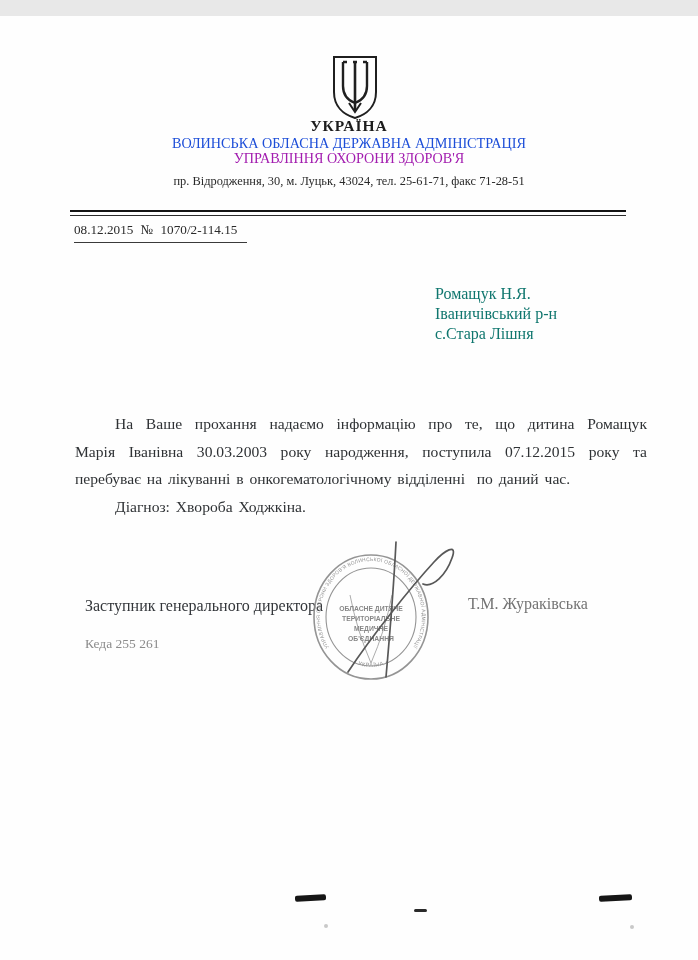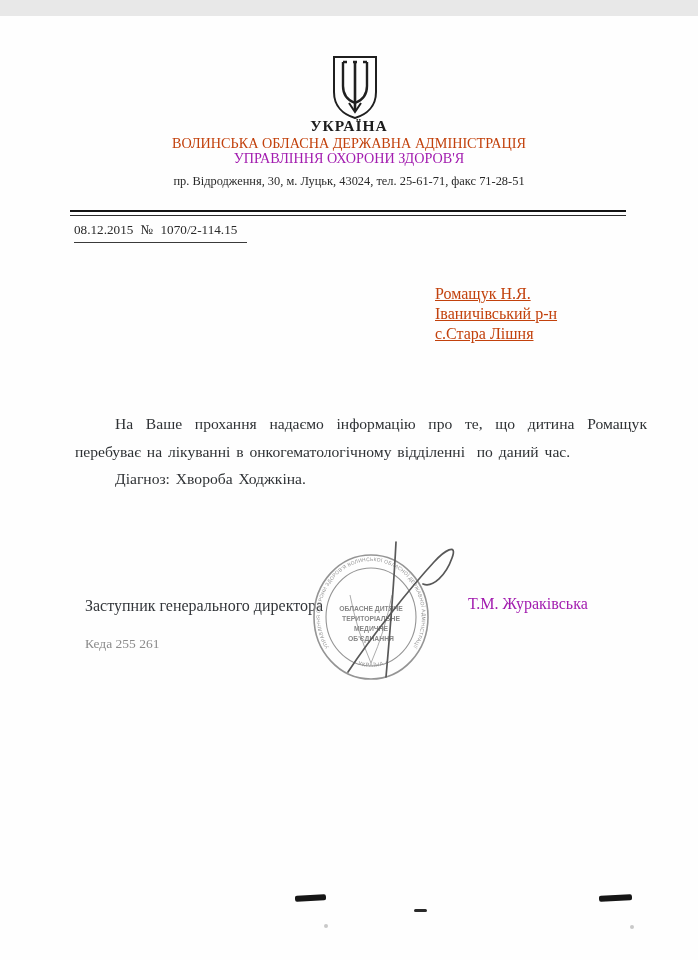--- a/index.html
+++ b/index.html
@@ -11,21 +11,21 @@
     background: #fefefe;
     overflow: hidden;
     font-family: "Liberation Serif", "DejaVu Serif", serif;
     color: #2e2e2e;
   }
   .abs { position: absolute; }
   .ctr { left: 0; right: 0; text-align: center; }
 
   
   .country      { top: 101px; font-size: 15.5px; font-weight: bold; letter-spacing: 1px; color: #1d1d1d; }
-  .org-line-1   { top: 119px; font-size: 14.2px; color: #c2410c; }
+  .org-line-1   { top: 119px; font-size: 14.2px; color: #1d4ed8; }
   .org-line-2   { top: 134px; font-size: 14.2px; color: #a21caf; }
   .org-line-3   { top: 149px; font-size: 14px;  font-weight: bold; letter-spacing: .2px; color: #141414; }
   .addr-line    { top: 158px; font-size: 12.4px; color: #2a2a2a; }
   .email-line   { top: 180px; font-size: 12.4px; color: #2a2a2a; }
   .email-line .email { text-decoration: underline; }
   .email-line .edrpou { margin-left: 8px; }
 
   .rule {
     top: 194px; left: 70px; width: 556px; height: 3px;
     border-top: 2.5px solid #141414;
@@ -42,32 +42,32 @@
   .reply-row { top: 236px; left: 74px; font-size: 13.4px; color: #3a3a3a; }
   .blank-line {
     display: inline-block; height: 12px;
     border-bottom: 1.1px solid #4a4a4a;
     margin: 0 5px; vertical-align: baseline;
   }
   .blank-1 { width: 58px; }
   .blank-2 { width: 74px; }
 
   
-  .recipient { top: 268px; left: 435px; font-size: 16px; line-height: 20px; color: #c2410c; text-decoration: underline; }
+  .recipient { top: 268px; left: 435px; font-size: 16px; line-height: 20px; color: #0f766e; }
 
   
   .body-text { top: 394px; left: 75px; width: 572px; font-size: 15.6px; line-height: 27.6px;
                color: #2f3235; word-spacing: 2px; }
   .body-line { white-space: pre-wrap; }
   .jst { text-align: justify; text-align-last: justify; }
   .ind { text-indent: 40px; }
 
   
   .sig-title { top: 581px; left: 85px;  font-size: 16px; color: #33363a; text-align: right; }
-  .sig-name  { top: 579px; left: 468px; font-size: 16px; color: #a21caf; }
+  .sig-name  { top: 579px; left: 468px; font-size: 16px; color: #737373; }
   .executor  { top: 620px; left: 85px;  font-size: 13.5px; color: #8b8b8b; }
 
   .stamp-wrap { top: 516px; left: 286px; width: 220px; height: 158px; opacity: .92; }
 
   
   .smudge { background: #161616; border-radius: 2px; }
   .smudge-1 { top: 879px; left: 295px; width: 31px; height: 6px; transform: rotate(-3deg); }
   .smudge-2 { top: 879px; left: 599px; width: 33px; height: 6px; transform: rotate(-3deg); }
   .smudge-3 { top: 893px; left: 414px; width: 13px; height: 3px; background: #2a2a2a; }
   .speck { width: 4px; height: 4px; border-radius: 50%; background: #c9c9c9; }
@@ -98,20 +98,21 @@
   <div class="abs ref-number">08.12.2015 № 1070/2-114.15</div>
 
   <div class="abs recipient">
     <div>Ромащук Н.Я.</div>
     <div>Іваничівський р-н</div>
     <div>с.Стара Лішня</div>
   </div>
 
   <div class="abs body-text">
     <div class="body-line jst ind">На Ваше прохання надаємо інформацію про те, що дитина Ромащук</div>
+    <div class="body-line jst">Марія Іванівна 30.03.2003 року народження, поступила 07.12.2015 року та</div>
     <div class="body-line">перебуває на лікуванні в онкогематологічному відділенні  по даний час.</div>
     <div class="body-line ind">Діагноз: Хвороба Ходжкіна.</div>
   </div>
 
   <div class="abs sig-title">Заступник генерального директора</div>
   <div class="abs sig-name">Т.М. Жураківська</div>
   <div class="abs executor">Кеда 255 261</div>
 
   <svg class="abs stamp-wrap" viewBox="0 0 220 158">
     <defs>

